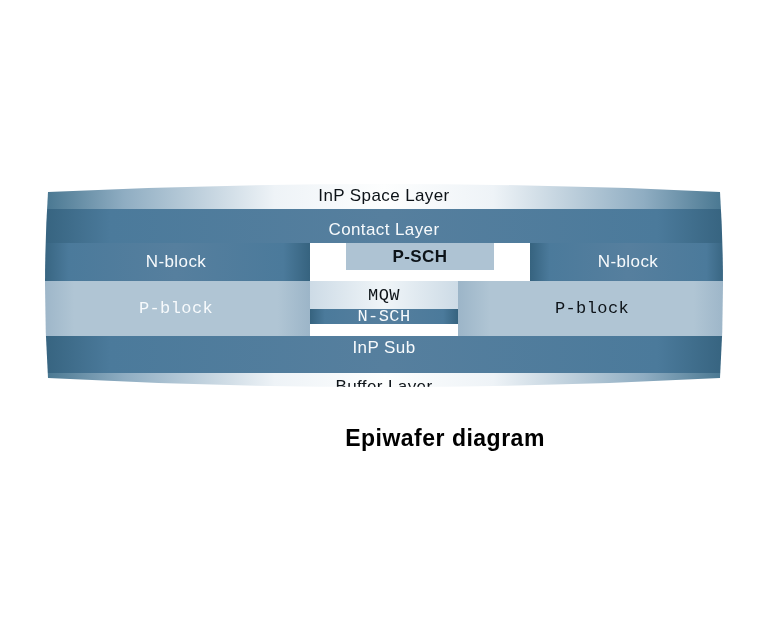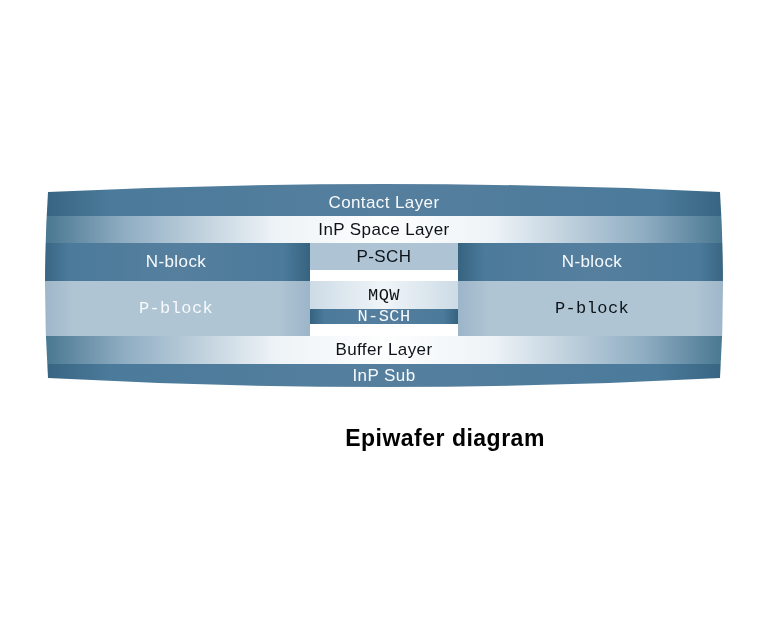--- a/index.html
+++ b/index.html
@@ -16,49 +16,49 @@
   .txt-white{color:#f7fafc;}
   .txt-black{color:#0d1318;}
   .bg-dark{background:linear-gradient(90deg,#36637f 0%,#4b7a9b 10%,#567f9e 50%,#4b7a9b 90%,#36637f 100%);}
   .bg-lightband{background:linear-gradient(90deg,#46758f 0%,#8fadc2 12%,#eef3f7 34%,#fdfefe 50%,#eef3f7 66%,#8fadc2 88%,#46758f 100%);}
   .bg-pblue{background:linear-gradient(90deg,#9cb5c8 0%,#b0c5d4 12%,#b0c5d4 88%,#9cb5c8 100%);}
   .bg-psch{background:#aec3d3;}
   .bg-mqw{background:linear-gradient(90deg,#cddbe6 0%,#f0f5f8 50%,#cddbe6 100%);}
 
   .r-contact{height:34px;padding-top:7px;}
   .r-space{height:27px;}
-  .r-nblock{height:38px;display:flex;align-items:stretch;}
+  .r-nblock{height:38px;display:flex;align-items:stretch;gap:36px;}
   .r-mid{height:55px;display:flex;align-items:stretch;font-family:Liberation Mono, monospace;}
   .r-buffer{height:28px;}
   .r-sub{height:37px;padding-bottom:13px;}
 
   .side{width:268px;display:flex;align-items:center;justify-content:center;}
   .side.grow{flex:1;}
   .centercol{width:148px;display:flex;flex-direction:column;}
   .cell{display:flex;align-items:center;justify-content:center;}
-  .c-psch{height:27px;}
+  .c-psch{height:27px;font-weight:bold;}
   .c-mqw{height:28px;}
   .c-nsch{height:15px;}
 
   .title{
     position:absolute;left:13px;top:425px;width:768px;text-align:center;
     font-size:23px;font-weight:bold;color:#000000;letter-spacing:0.5px;margin-left:48px;
   }
 </style>
 </head>
 <body>
 
 <div class="wafer">
 
+  <div class="row bg-lightband r-space">
+    <span class="lbl txt-black">InP Space Layer</span>
+  </div>
+
   <div class="row bg-dark r-contact">
     <span class="lbl txt-white">Contact Layer</span>
-  </div>
-
-  <div class="row bg-lightband r-space">
-    <span class="lbl txt-black">InP Space Layer</span>
   </div>
 
   <div class="r-nblock">
     <div class="side bg-dark">
       <span class="lbl txt-white">N-block</span>
     </div>
     <div class="centercol">
       <div class="cell c-psch bg-psch">
         <span class="lbl txt-black">P-SCH</span>
       </div>
@@ -78,23 +78,23 @@
       </div>
       <div class="cell c-nsch bg-dark">
         <span class="lbl txt-white">N-SCH</span>
       </div>
     </div>
     <div class="side grow bg-pblue">
       <span class="lbl txt-black">P-block</span>
     </div>
   </div>
 
+  <div class="row bg-dark r-sub">
+    <span class="lbl txt-white">InP Sub</span>
+  </div>
+
   <div class="row bg-lightband r-buffer">
     <span class="lbl txt-black">Buffer Layer</span>
-  </div>
-
-  <div class="row bg-dark r-sub">
-    <span class="lbl txt-white">InP Sub</span>
   </div>
 
 </div>
 
 <div class="title">Epiwafer diagram</div>
 
 </body></html>

